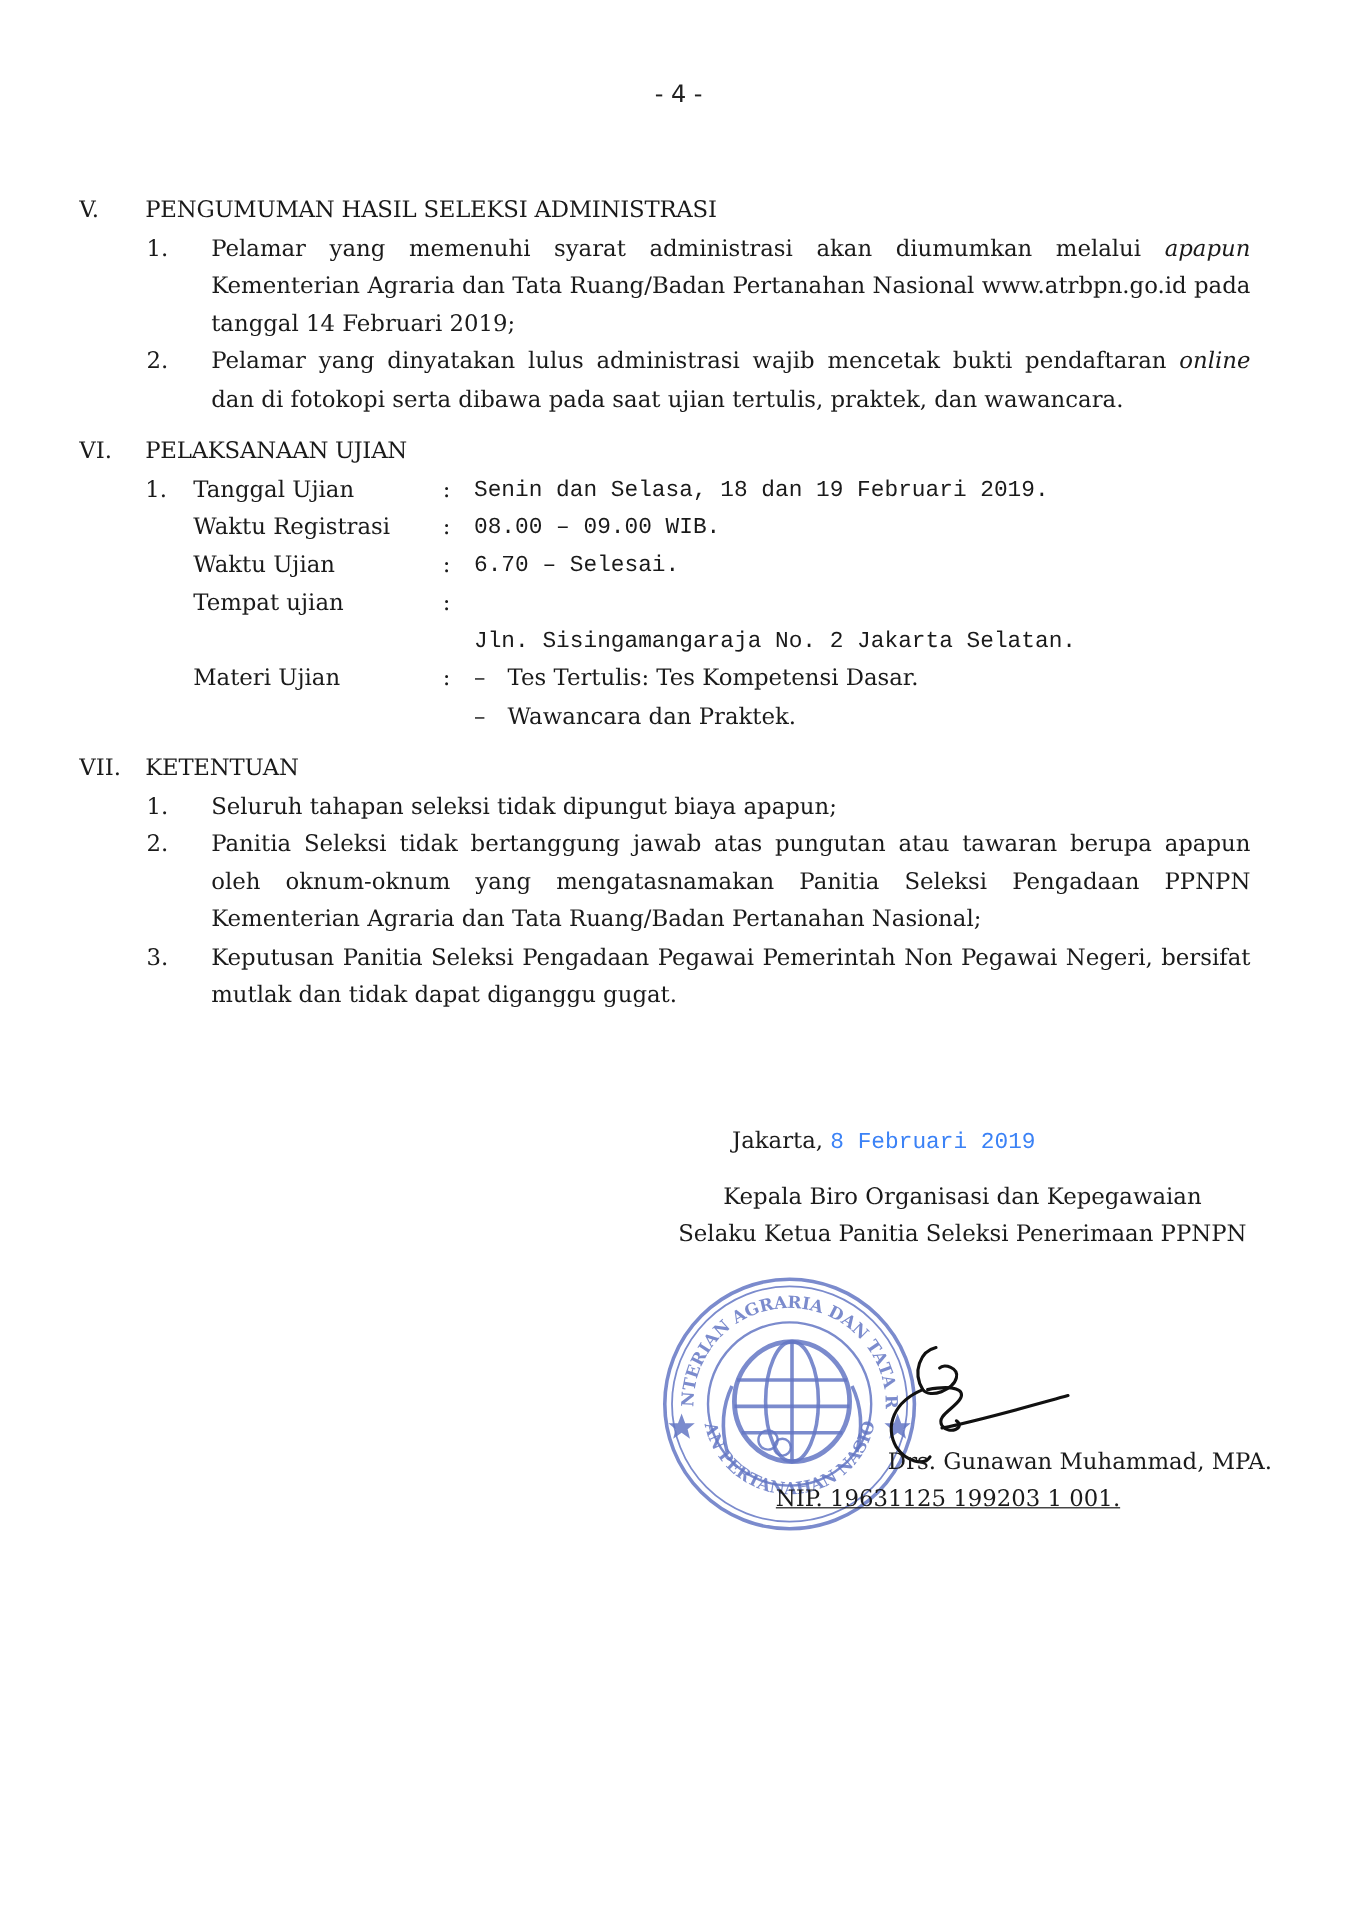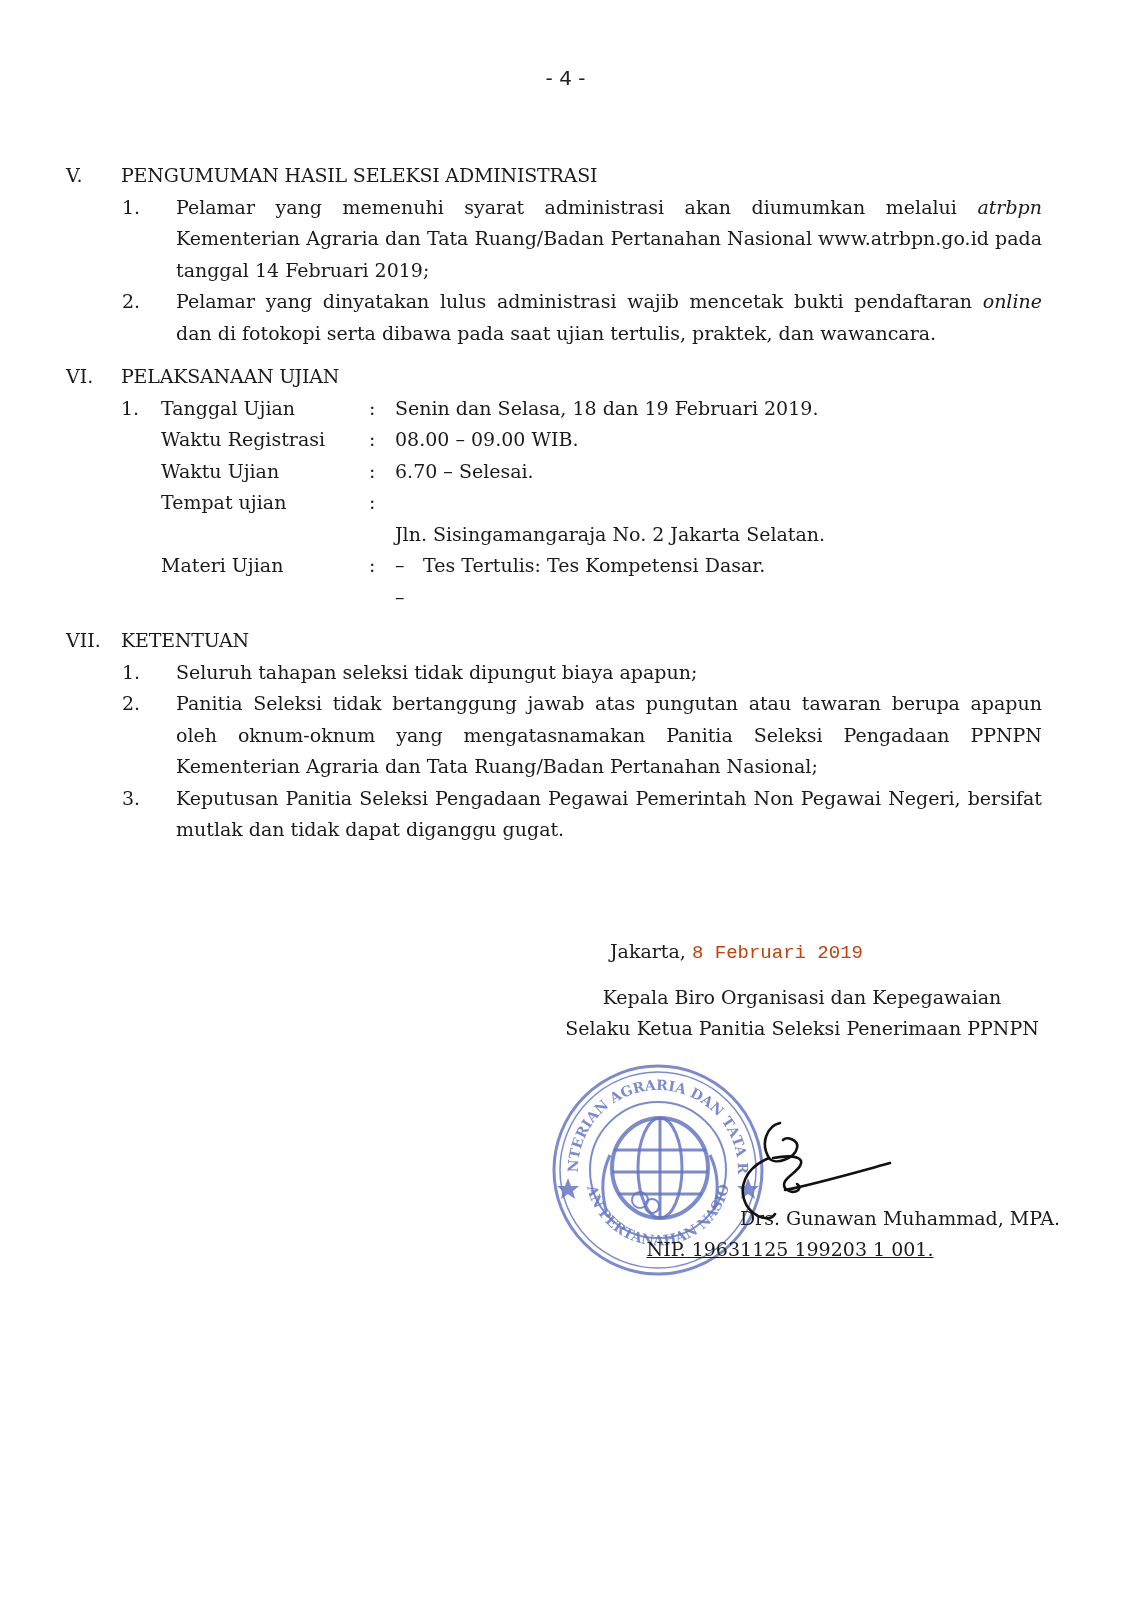--- a/index.html
+++ b/index.html
@@ -20,47 +20,47 @@
   .item .num { position: absolute; left: 56px; top: 0; }
   .justify { text-align: justify; text-align-last: left; }
   .italic { font-style: italic; }
   .sec-gap { height: 12px; }
 
   .exam-table { position: relative; margin-left: 55px; }
   .exam-row { position: relative; height: 31.5px; }
   .exam-row .n { position: absolute; left: 0; top: 0; }
   .exam-row .lbl { position: absolute; left: 40px; top: 0; }
   .exam-row .colon { position: absolute; left: 248px; top: 0; }
-  .exam-row .val { position: absolute; left: 274px; top: 0; white-space: nowrap; }
+  .exam-row .val { position: absolute; left: 274px; top: 0; white-space: nowrap; font-family: Liberation Mono, monospace; }
   .exam-row .dash { position: absolute; left: 274px; top: 0; }
   .exam-row .dval { position: absolute; left: 302px; top: 0; white-space: nowrap; }
 
   .sign-block { position: absolute; left: 520px; top: 940px; width: 540px; }
   .sign-date { position: absolute; left: 90px; top: 0; font-size: 19px; white-space: nowrap; }
-  .sign-date .mono { font-family: "Liberation Mono", "DejaVu Sans Mono", monospace; font-size: 19px; color: #c2410c; }
+  .sign-date .mono { font-family: "Liberation Mono", "DejaVu Sans Mono", monospace; font-size: 19px; color: #3b82f6; }
   .sign-lines { position: absolute; left: 12px; top: 42px; width: 540px; text-align: center; font-size: 19px; line-height: 31px; }
   .sign-name { position: absolute; left: 0; top: 263px; width: 540px; text-align: right; font-size: 19px; line-height: 31px; }
   .sign-nip { position: absolute; left: 0; top: 294px; width: 540px; text-align: center; font-size: 19px; line-height: 31px; text-decoration: underline; }
   .stamp { position: absolute; left: 548px; top: 1060px; width: 220px; height: 220px; opacity: 0.8; }
   .signature { position: absolute; left: 725px; top: 1118px; width: 170px; height: 110px; }
 </style>
 </head>
 <body>
 
 <div class="page-number">- 4 -</div>
 
 <div class="doc">
 
   <div class="section-head">
     <span class="roman">V.</span>
     <span class="sec-title">PENGUMUMAN HASIL SELEKSI ADMINISTRASI</span>
   </div>
   <div class="item justify">
     <span class="num">1.</span>
-    <span>Pelamar yang memenuhi syarat administrasi akan diumumkan melalui </span><span class="italic">atrbpn</span><span> Kementerian Agraria dan Tata Ruang/Badan Pertanahan Nasional www.atrbpn.go.id pada tanggal 14 Februari 2019;</span>
+    <span>Pelamar yang memenuhi syarat administrasi akan diumumkan melalui </span><span class="italic">apapun</span><span> Kementerian Agraria dan Tata Ruang/Badan Pertanahan Nasional www.atrbpn.go.id pada tanggal 14 Februari 2019;</span>
   </div>
   <div class="item justify">
     <span class="num">2.</span>
     <span>Pelamar yang dinyatakan lulus administrasi wajib mencetak bukti pendaftaran </span><span class="italic">online</span><span> dan di fotokopi serta dibawa pada saat ujian tertulis, praktek, dan wawancara.</span>
   </div>
 
   <div class="sec-gap"></div>
 
   <div class="section-head">
     <span class="roman">VI.</span>
@@ -91,20 +91,21 @@
       <span class="val">Jln. Sisingamangaraja No. 2 Jakarta Selatan.</span>
     </div>
     <div class="exam-row">
       <span class="lbl">Materi Ujian</span>
       <span class="colon">:</span>
       <span class="dash">–</span>
       <span class="dval">Tes Tertulis: Tes Kompetensi Dasar.</span>
     </div>
     <div class="exam-row">
       <span class="dash">–</span>
+      <span class="dval">Wawancara dan Praktek.</span>
     </div>
   </div>
 
   <div class="sec-gap"></div>
 
   <div class="section-head">
     <span class="roman">VII.</span>
     <span class="sec-title">KETENTUAN</span>
   </div>
   <div class="item justify">

